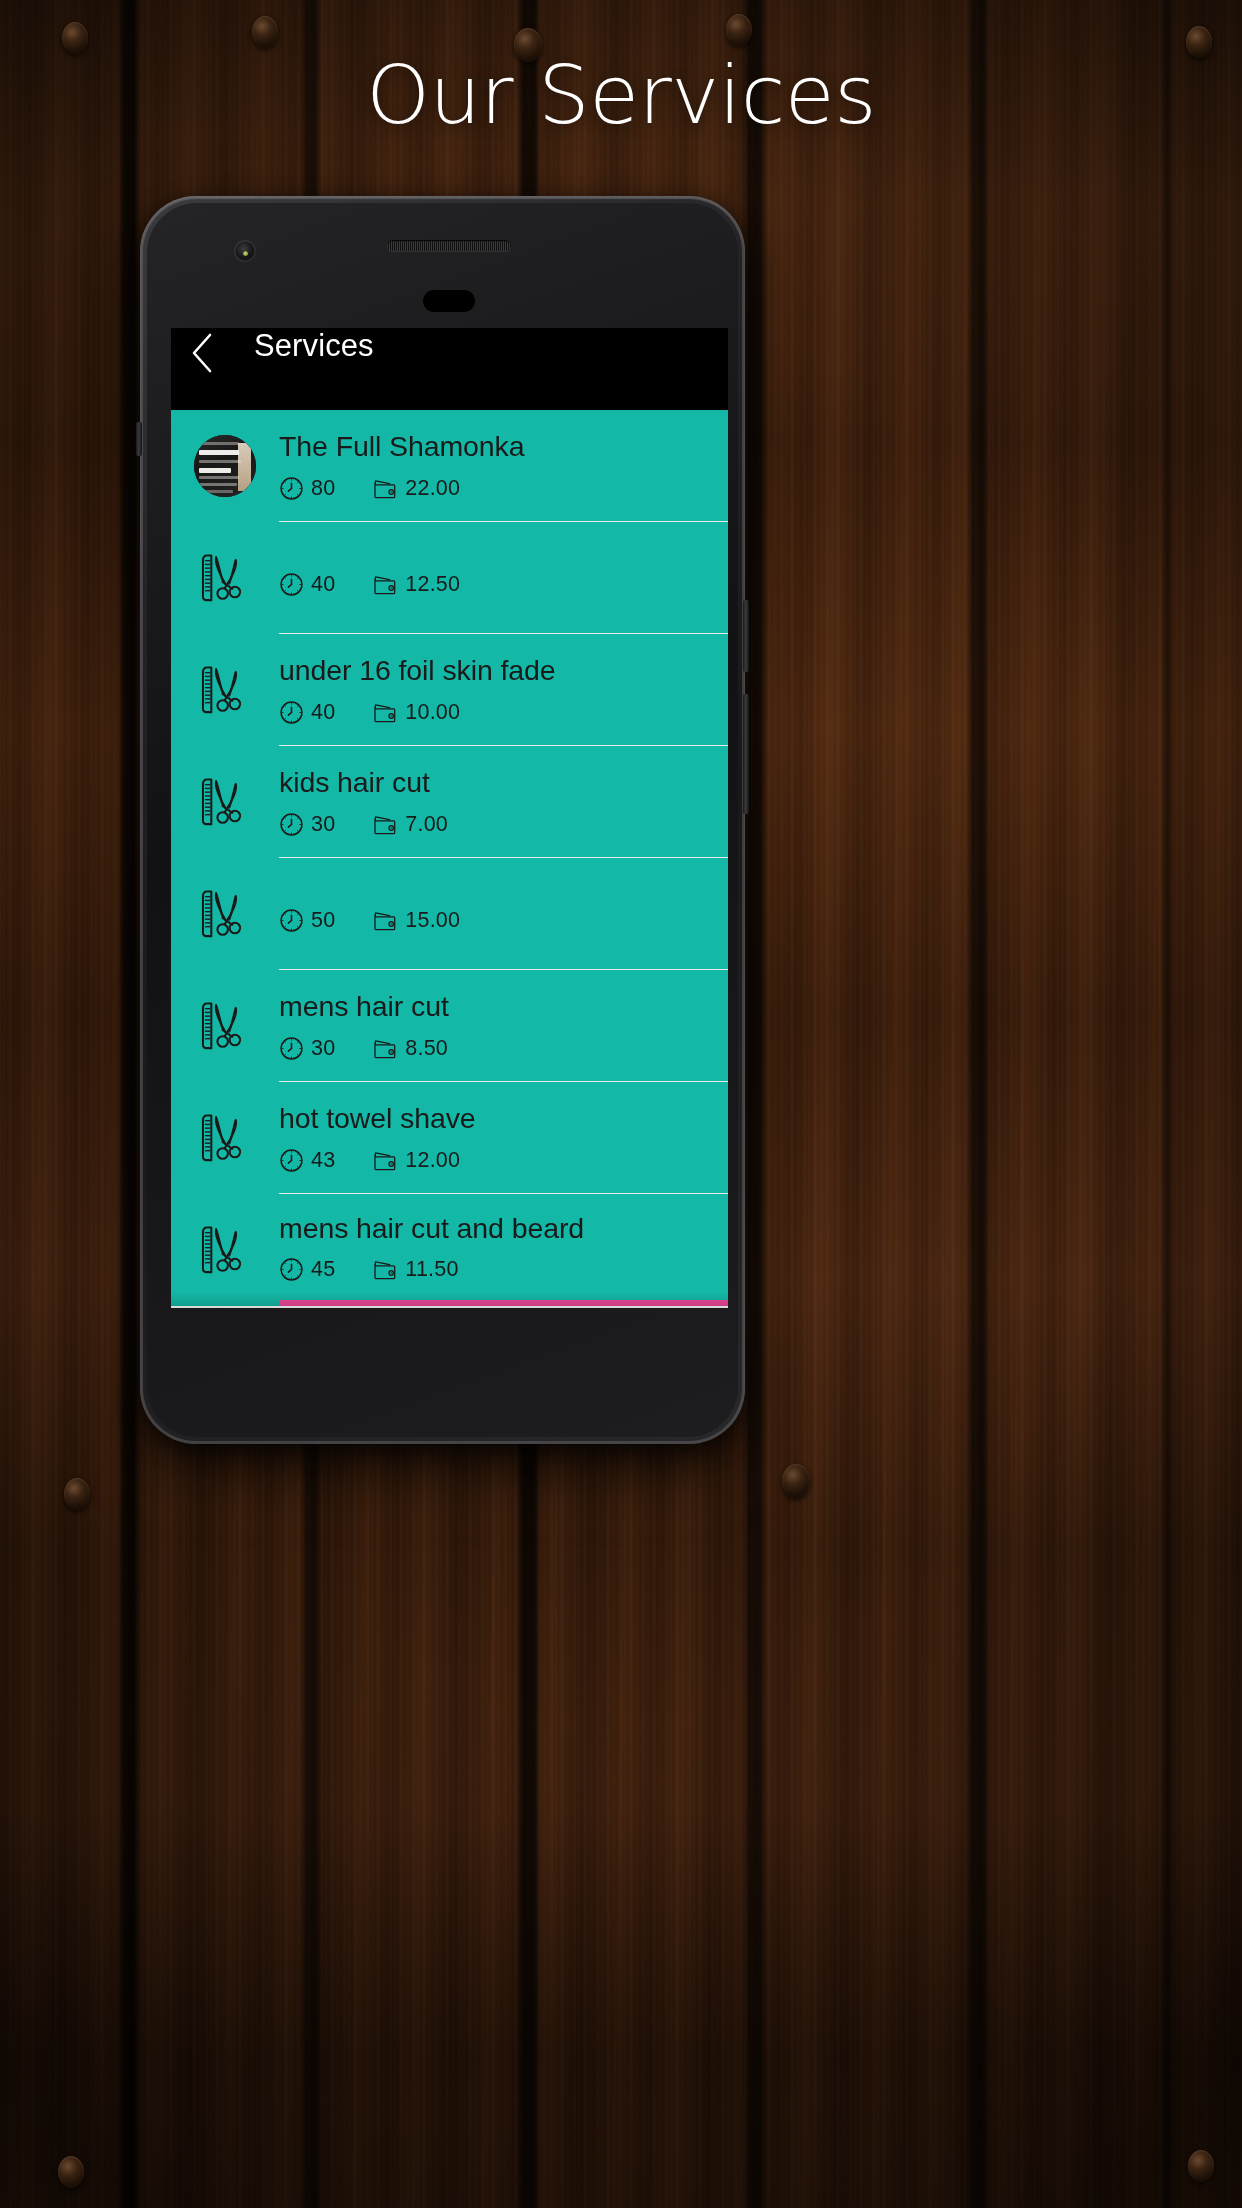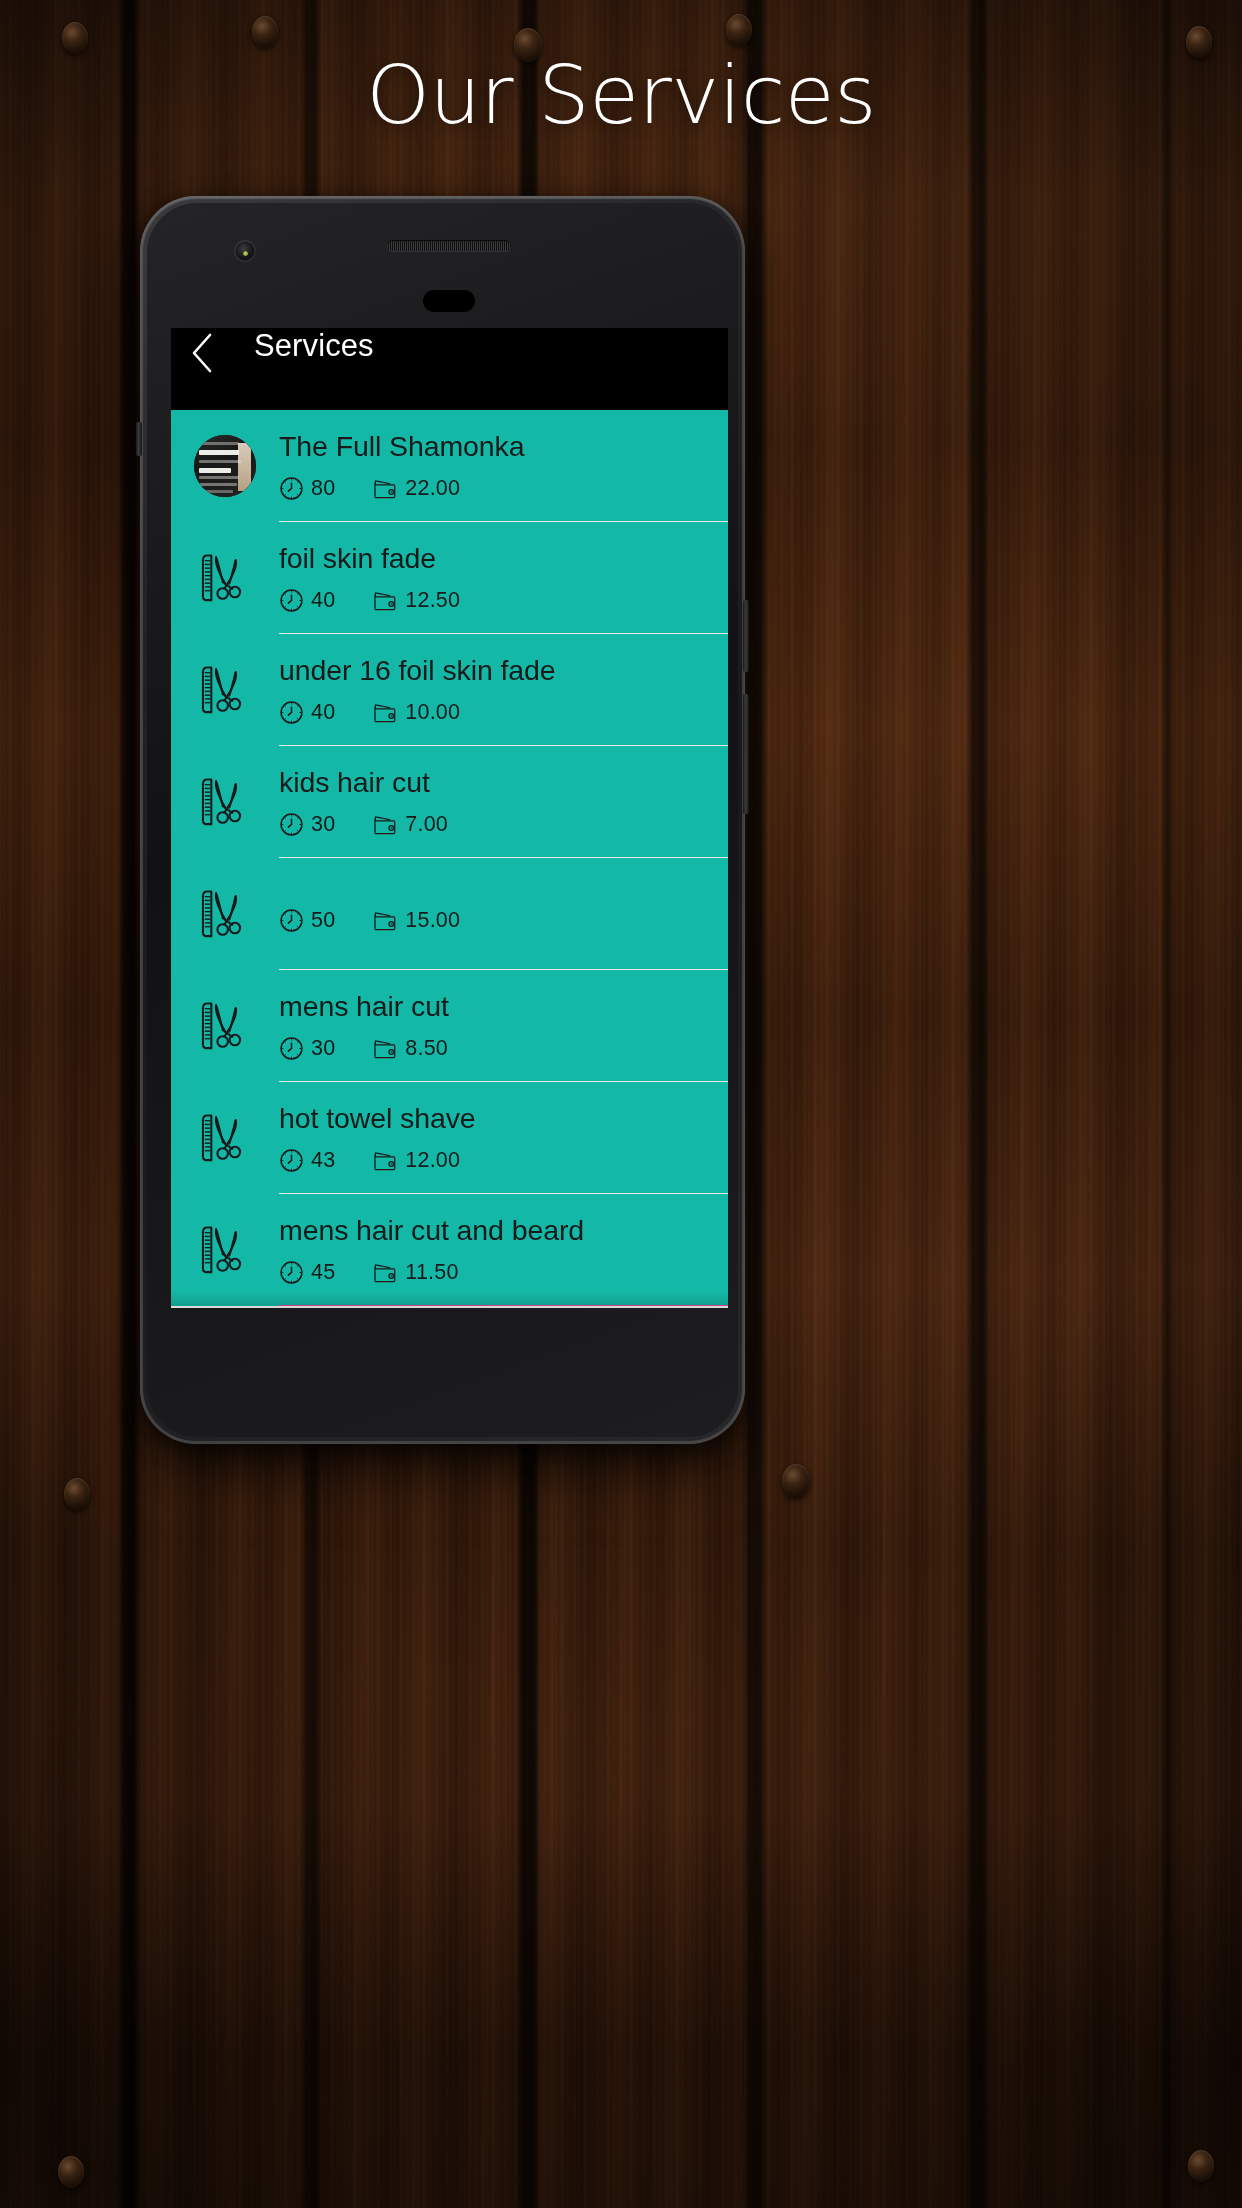--- a/index.html
+++ b/index.html
@@ -273,21 +273,21 @@
     flex: 1;
     margin-left: 18px;
     border-bottom: 1px solid #e8e8e8;
     height: 112px;
     display: flex;
     flex-direction: column;
     justify-content: center;
     padding-right: 10px;
     overflow: hidden;
   }
-  .service-row:last-child .row-body { border-bottom: 1px solid #ec4899; }
+  .service-row:last-child .row-body { border-bottom: 6px solid #ec4899; }
 
   .row-name {
     font-size: 28.5px;
     color: #1a1a1a;
     font-weight: 400;
     line-height: 1.15;
     white-space: nowrap;
     letter-spacing: -0.1px;
   }
 
@@ -463,21 +463,20 @@
                 <path d="M43.5 13 C45 18 40.5 30 33.5 40"></path>
                 <path d="M43.5 13 C42 17 40 28 36.5 38"></path>
                 <circle cx="29.5" cy="48.5" r="5.6"></circle>
                 <circle cx="42.5" cy="47" r="5.6"></circle>
                 <path d="M32.5 38.5 L40 43.5"></path>
                 <path d="M33.5 40 L31.5 43"></path>
               </g>
             </svg>
           </div>
           <div class="row-body">
-            <div class="row-name">foil skin fade</div>
             <div class="row-meta">
               <svg width="25" height="25" viewBox="0 0 24 24">
                 <circle cx="12" cy="12" r="10" fill="none" stroke="#1a1a1a" stroke-width="1.4"></circle>
                 <path d="M12 7 L12 12 L9 14.5" fill="none" stroke="#1a1a1a" stroke-width="1.5" stroke-linecap="round"></path>
                 <g stroke="#1a1a1a" stroke-width="0.8">
                   <line x1="12" y1="2.8" x2="12" y2="4.4"></line>
                     <line x1="12" y1="19.6" x2="12" y2="21.2"></line>
                   <line x1="2.8" y1="12" x2="4.4" y2="12"></line>
                     <line x1="19.6" y1="12" x2="21.2" y2="12"></line>
                   <line x1="5.5" y1="5.5" x2="6.6" y2="6.6"></line>

